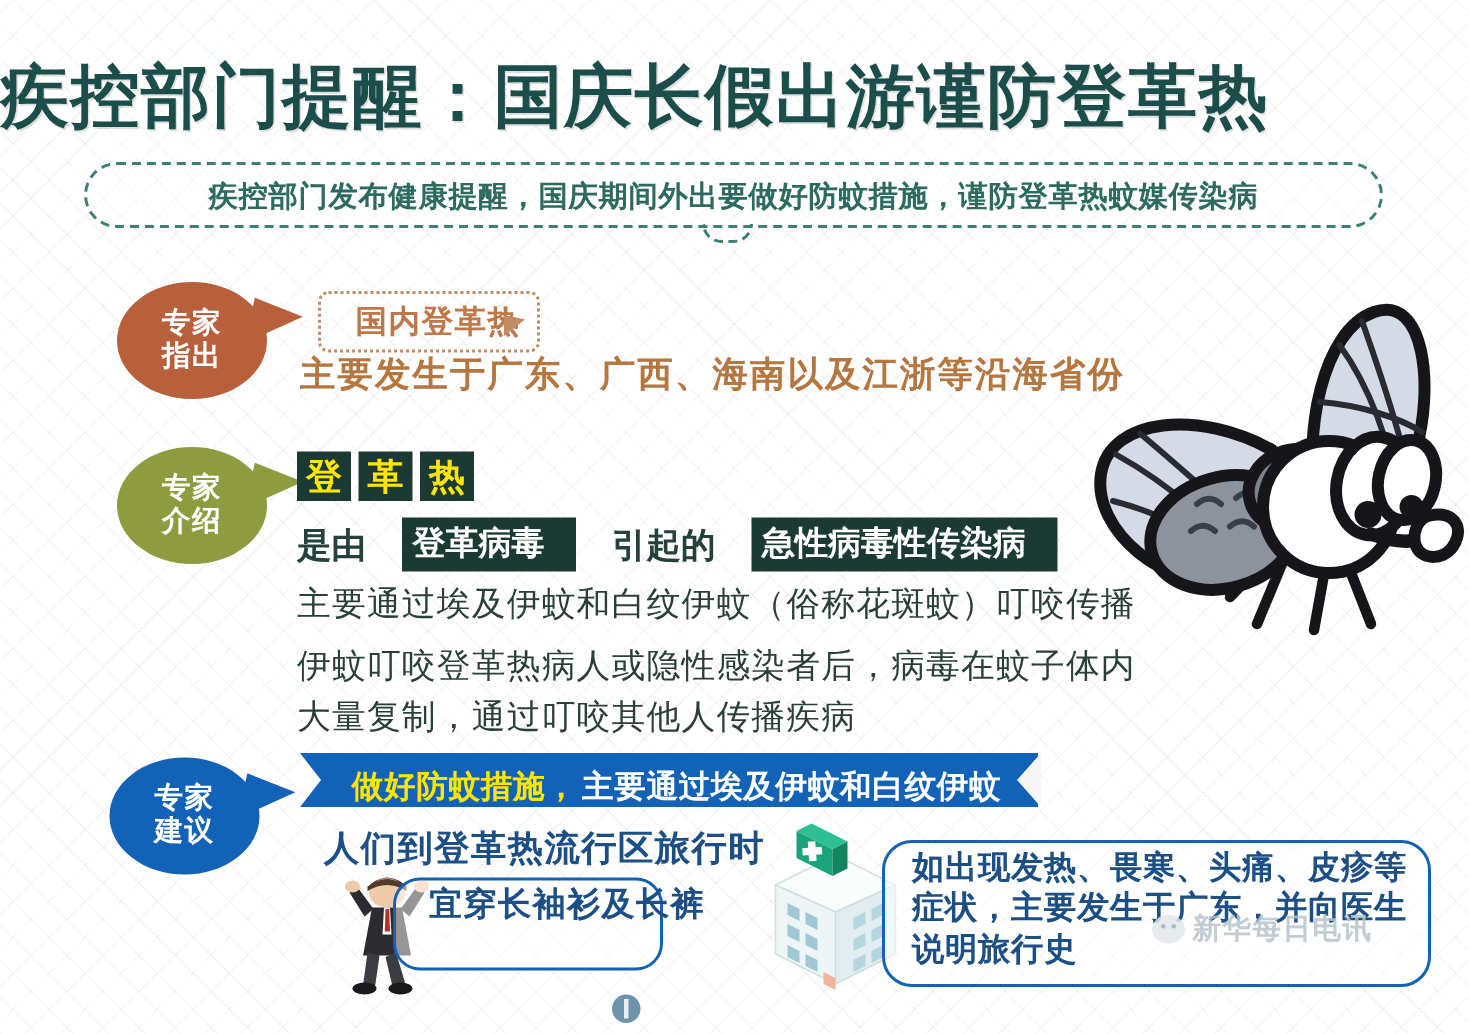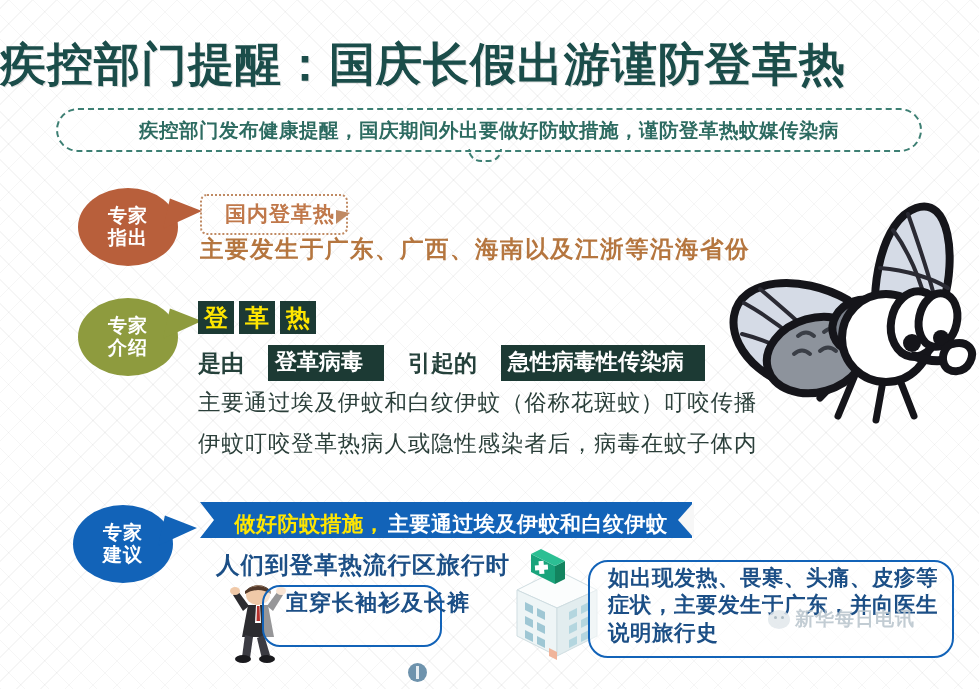--- a/index.html
+++ b/index.html
@@ -71,21 +71,21 @@
   #bubble-1 { left: 78px; top: 188px; background: #b85f3b; }
   #bubble-1 .bub-tail { color: #b85f3b; }
   #bubble-2 { left: 78px; top: 298px; background: #8e9b3e; }
   #bubble-2 .bub-tail { color: #8e9b3e; }
   #bubble-3 { left: 73px; top: 505px; background: #1263b8; }
   #bubble-3 .bub-tail { color: #1263b8; }
   .bub-line { position: relative; z-index: 2; }
 
   
   .dotted-tag {
-    position: absolute; left: 200px; top: 194px;
+    position: absolute; left: 212px; top: 194px;
     padding: 4px 11px 5px 23px;
     border: 2px dotted #c08a63;
     border-radius: 7px;
     font-size: 21px; font-weight: bold; color: #c0784a;
     letter-spacing: 1px;
   }
   .dotted-tag-tail {
     position: absolute; left: 336px; top: 210px;
     width: 0; height: 0;
     border-left: 14px solid #c08a63;
@@ -232,20 +232,21 @@
     <span class="denv-chip">热</span>
   </div>
   <div class="s2-l1">
     <span>是由</span>
     <span class="hl-box">登革病毒</span>
     <span>引起的</span>
     <span class="hl-box">急性病毒性传染病</span>
   </div>
   <div class="s2-body" id="s2-l2">主要通过埃及伊蚊和白纹伊蚊（俗称花斑蚊）叮咬传播</div>
   <div class="s2-body" id="s2-l3">伊蚊叮咬登革热病人或隐性感染者后，病毒在蚊子体内</div>
+  <div class="s2-body" id="s2-l4">大量复制，通过叮咬其他人传播疾病</div>
 
   <div class="expert-bubble" id="bubble-3">
     <span class="bub-line">专家</span>
     <span class="bub-line">建议</span>
     <span class="bub-tail"></span>
   </div>
   <div class="ribbon">
     <span class="ribbon-inner">
       <span class="ribbon-y">做好防蚊措施，</span>
       <span class="ribbon-w">主要通过埃及伊蚊和白纹伊蚊</span>

